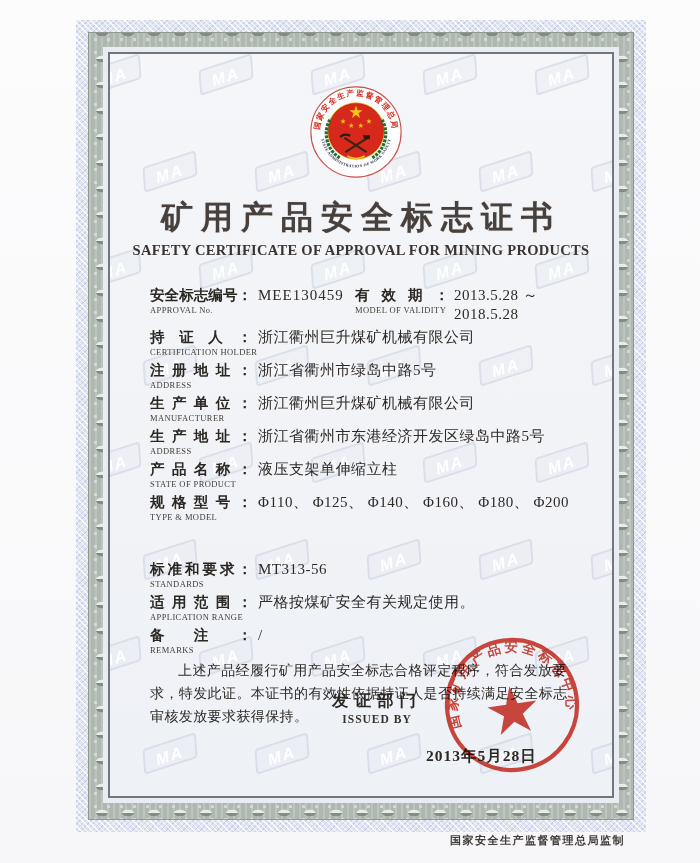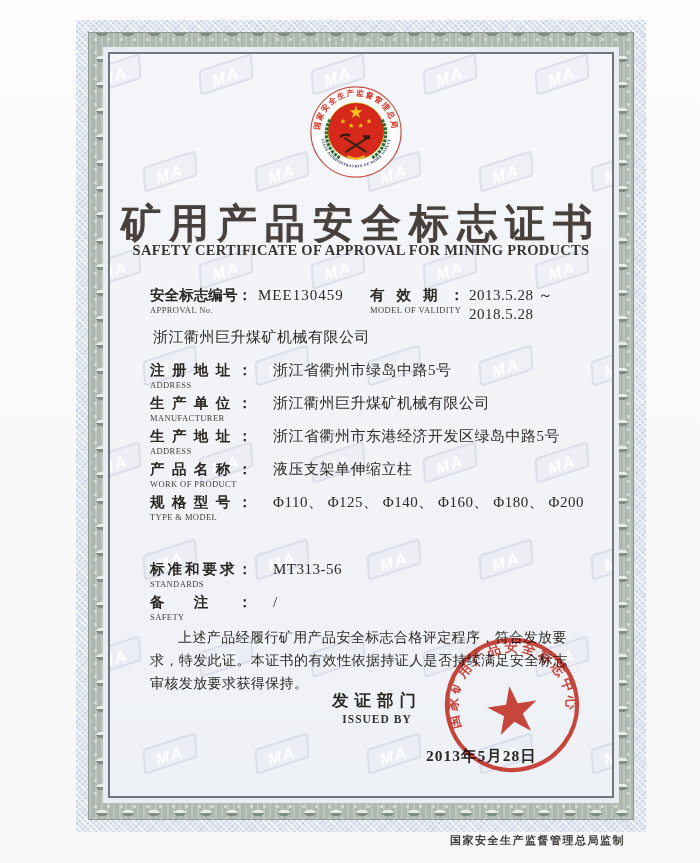--- a/index.html
+++ b/index.html
@@ -47,30 +47,30 @@
     border:2px solid rgba(203,210,224,.55); border-radius:4px;
     background:rgba(228,232,241,.35);
     color:rgba(255,255,255,.95); font-weight:bold; font-size:16px; letter-spacing:2px;
     font-family:"Liberation Sans","DejaVu Sans",sans-serif;
   }
 
   .emblem { position:absolute; left:198px; top:30px; width:96px; height:96px; }
 
   .title {
     position:absolute; left:0; right:0; top:142px; text-align:center;
-    font-size:40px; font-weight:bold; letter-spacing:8px; color:#47403c;
+    font-size:32px; font-weight:bold; letter-spacing:8px; color:#47403c;
     text-shadow:0 0 1px rgba(70,64,60,.35);
   }
   .subtitle {
     position:absolute; left:0; right:0; top:188px; text-align:center;
     font-size:14.5px; font-weight:bold; letter-spacing:.3px; color:#3a3532;
   }
 
   .fields { position:absolute; left:40px; right:26px; top:232px; }
-  .frow { display:flex; align-items:flex-start; margin-bottom:4px; min-height:29px;gap:15px; }
+  .frow { display:flex; align-items:flex-start; margin-bottom:4px; min-height:29px; }
   .flab { width:105px; flex:0 0 105px; }
   .flab .cn {
     display:block; width:102px; font-size:14.5px; font-weight:bold; color:#2b2723;
     text-align:justify; text-align-last:justify; line-height:19px; white-space:nowrap;
   }
   .flab .en {
     display:block; font-size:8.5px; color:#423d39; letter-spacing:.4px; line-height:10px; margin-top:0;
     white-space:nowrap;
   }
   .fval { font-size:15px; color:#2e2a27; line-height:19px; margin-left:3px; letter-spacing:.5px; }
@@ -202,20 +202,24 @@
         <div class="col2">
           <div class="flab">
             <span class="cn">有效期：</span>
             <span class="en">MODEL OF VALIDITY</span>
           </div>
           <span class="fval">2013.5.28 ～ 2018.5.28</span>
         </div>
       </div>
 
       <div class="frow">
+        <div class="flab">
+          <span class="cn">持证人：</span>
+          <span class="en">CERTIFICATION HOLDER</span>
+        </div>
         <span class="fval">浙江衢州巨升煤矿机械有限公司</span>
       </div>
 
       <div class="frow">
         <div class="flab">
           <span class="cn">注册地址：</span>
           <span class="en">ADDRESS</span>
         </div>
         <span class="fval">浙江省衢州市绿岛中路5号</span>
       </div>
@@ -232,21 +236,21 @@
         <div class="flab">
           <span class="cn">生产地址：</span>
           <span class="en">ADDRESS</span>
         </div>
         <span class="fval">浙江省衢州市东港经济开发区绿岛中路5号</span>
       </div>
 
       <div class="frow">
         <div class="flab">
           <span class="cn">产品名称：</span>
-          <span class="en">WORK OF PRODUCT</span>
+          <span class="en">STATE OF PRODUCT</span>
         </div>
         <span class="fval">液压支架单伸缩立柱</span>
       </div>
 
       <div class="frow">
         <div class="flab">
           <span class="cn">规格型号：</span>
           <span class="en">TYPE &amp; MODEL</span>
         </div>
         <span class="fval">Φ110、 Φ125、 Φ140、 Φ160、 Φ180、 Φ200</span>
@@ -255,25 +259,32 @@
       <div class="gap"></div>
 
       <div class="frow">
         <div class="flab">
           <span class="cn">标准和要求：</span>
           <span class="en">STANDARDS</span>
         </div>
         <span class="fval">MT313-56</span>
       </div>
 
+      <div class="frow">
+        <div class="flab">
+          <span class="cn">适用范围：</span>
+          <span class="en">APPLICATION RANGE</span>
+        </div>
+        <span class="fval">严格按煤矿安全有关规定使用。</span>
+      </div>
 
       <div class="frow">
         <div class="flab">
           <span class="cn">备注：</span>
-          <span class="en">SAFETY</span>
+          <span class="en">REMARKS</span>
         </div>
         <span class="fval">/</span>
       </div>
 
       <div class="statement">上述产品经履行矿用产品安全标志合格评定程序，符合发放要求，特发此证。本证书的有效性依据持证人是否持续满足安全标志审核发放要求获得保持。</div>
     </div>
 
     <div class="issuer">
       <div class="cn">发证部门</div>
       <div class="en">ISSUED BY</div>

